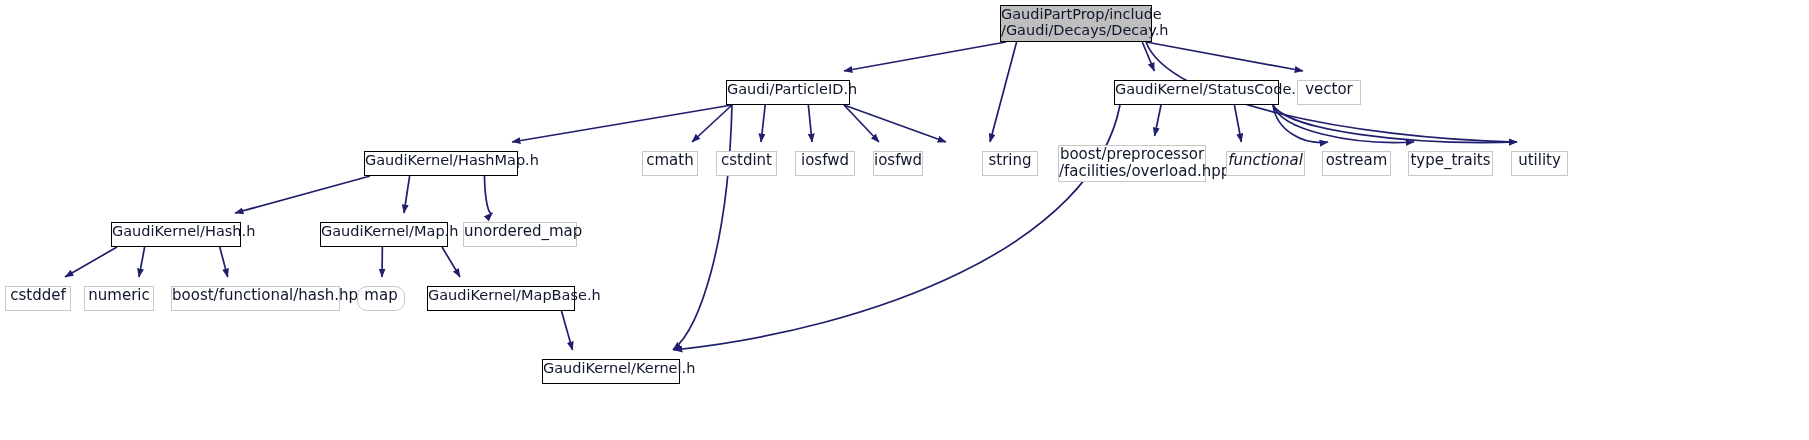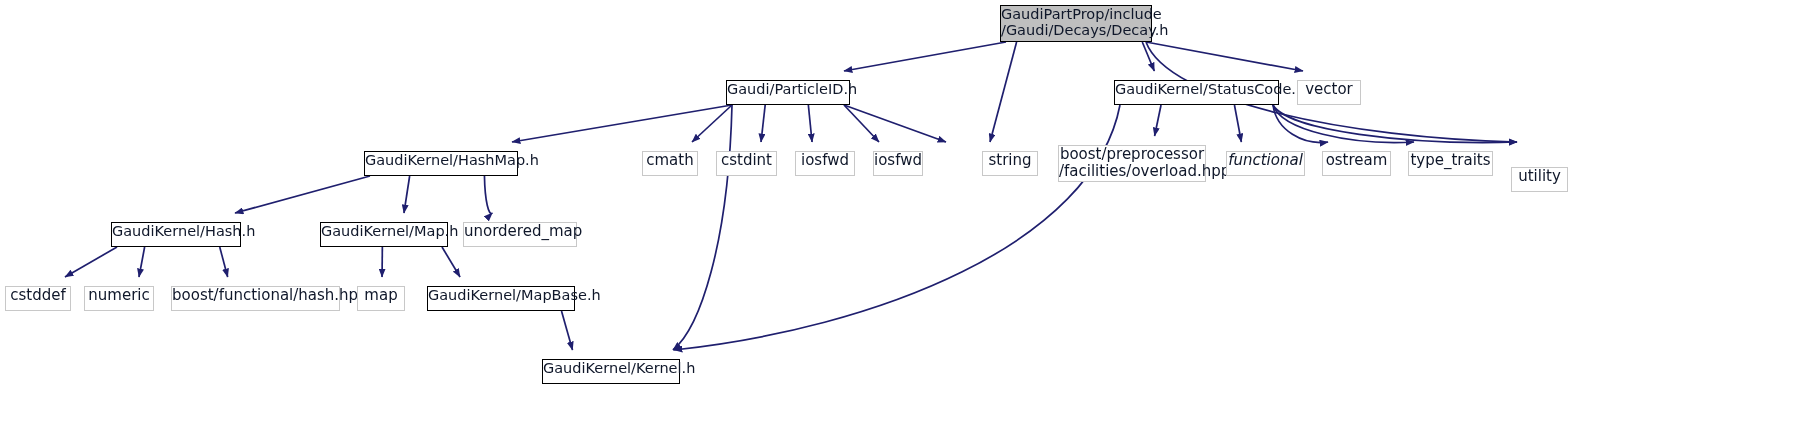--- a/index.html
+++ b/index.html
@@ -63,23 +63,23 @@
     <div class="node sys" style="left: 642px; top: 151px; width: 56px; height: 25px;"><span class="lbl">cmath</span></div>
     <div class="node sys" style="left: 716px; top: 151px; width: 61px; height: 25px;"><span class="lbl">cstdint</span></div>
     <div class="node sys" style="left: 795px; top: 151px; width: 60px; height: 25px;"><span class="lbl">iosfwd</span></div>
     <div class="node sys" style="left: 873px; top: 151px; width: 50px; height: 25px;"><span class="lbl">iosfwd</span></div>
     <div class="node sys" style="left: 940px; top: 151px; width: 56px; height: 25px; margin-left: 42px;"><span class="lbl">string</span></div>
     <div class="node sys" style="left: 1058px; top: 145px; width: 148px; height: 37px;"><span class="lbl">boost/preprocessor
 /facilities/overload.hpp</span></div>
     <div class="node sys" style="left: 1226px; top: 151px; width: 79px; height: 25px; font-style: italic;"><span class="lbl">functional</span></div>
     <div class="node sys" style="left: 1322px; top: 151px; width: 69px; height: 25px;"><span class="lbl">ostream</span></div>
     <div class="node sys" style="left: 1408px; top: 151px; width: 85px; height: 25px;"><span class="lbl">type_traits</span></div>
-    <div class="node sys" style="left: 1511px; top: 151px; width: 57px; height: 25px; margin-top: 16px;"><span class="lbl">utility</span></div>
+    <div class="node sys" style="left: 1511px; top: 151px; width: 57px; height: 25px;"><span class="lbl">utility</span></div>
     <div class="node hdr" style="left: 111px; top: 222px; width: 130px; height: 25px;"><span class="lbl">GaudiKernel/Hash.h</span></div>
     <div class="node hdr" style="left: 320px; top: 222px; width: 128px; height: 25px;"><span class="lbl">GaudiKernel/Map.h</span></div>
     <div class="node sys" style="left: 463px; top: 222px; width: 114px; height: 25px;"><span class="lbl">unordered_map</span></div>
     <div class="node sys" style="left: 5px; top: 286px; width: 66px; height: 25px;"><span class="lbl">cstddef</span></div>
     <div class="node sys" style="left: 84px; top: 286px; width: 70px; height: 25px;"><span class="lbl">numeric</span></div>
     <div class="node sys" style="left: 171px; top: 286px; width: 169px; height: 25px;"><span class="lbl">boost/functional/hash.hpp</span></div>
-    <div class="node sys" style="left: 357px; top: 286px; width: 48px; height: 25px;"><span class="lbl">map</span></div>
+    <div class="node sys" style="left: 357px; top: 286px; width: 48px; height: 25px; border-radius: 10px;"><span class="lbl">map</span></div>
     <div class="node hdr" style="left: 542px; top: 359px; width: 138px; height: 25px;"><span class="lbl">GaudiKernel/Kernel.h</span></div>
     <div class="node hdr" style="left: 427px; top: 286px; width: 148px; height: 25px;"><span class="lbl">GaudiKernel/MapBase.h</span></div>
   </div>
 
 </body></html>

